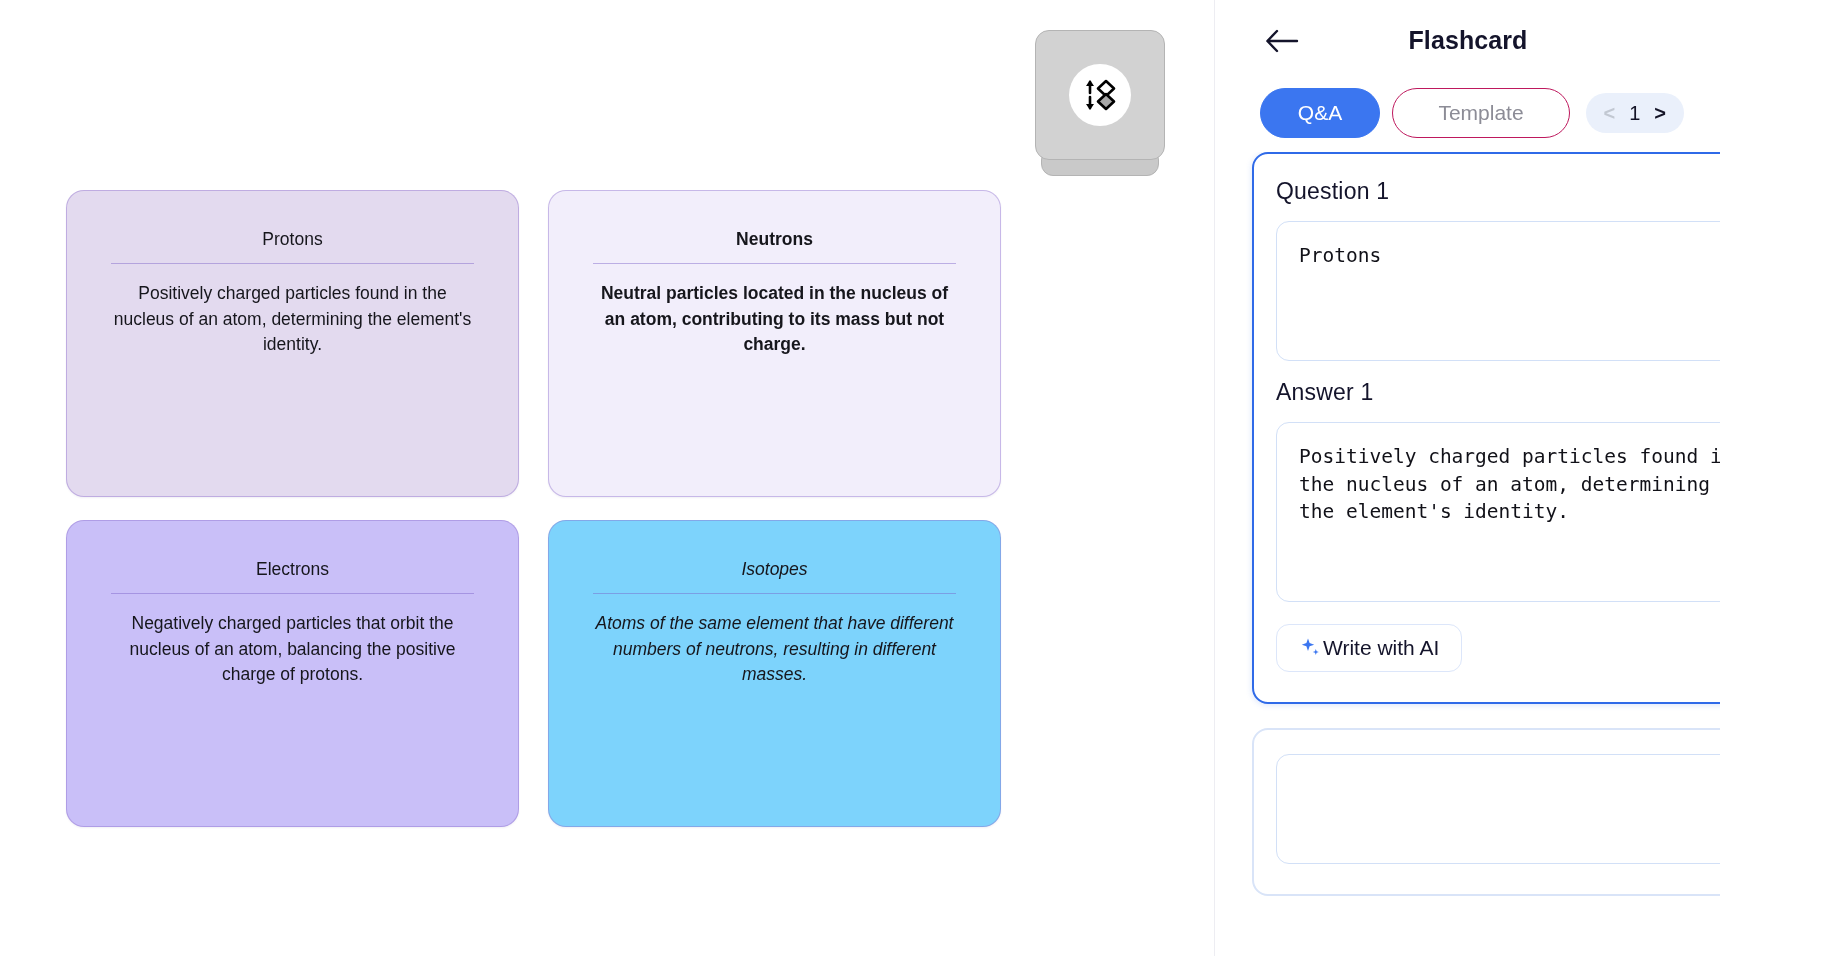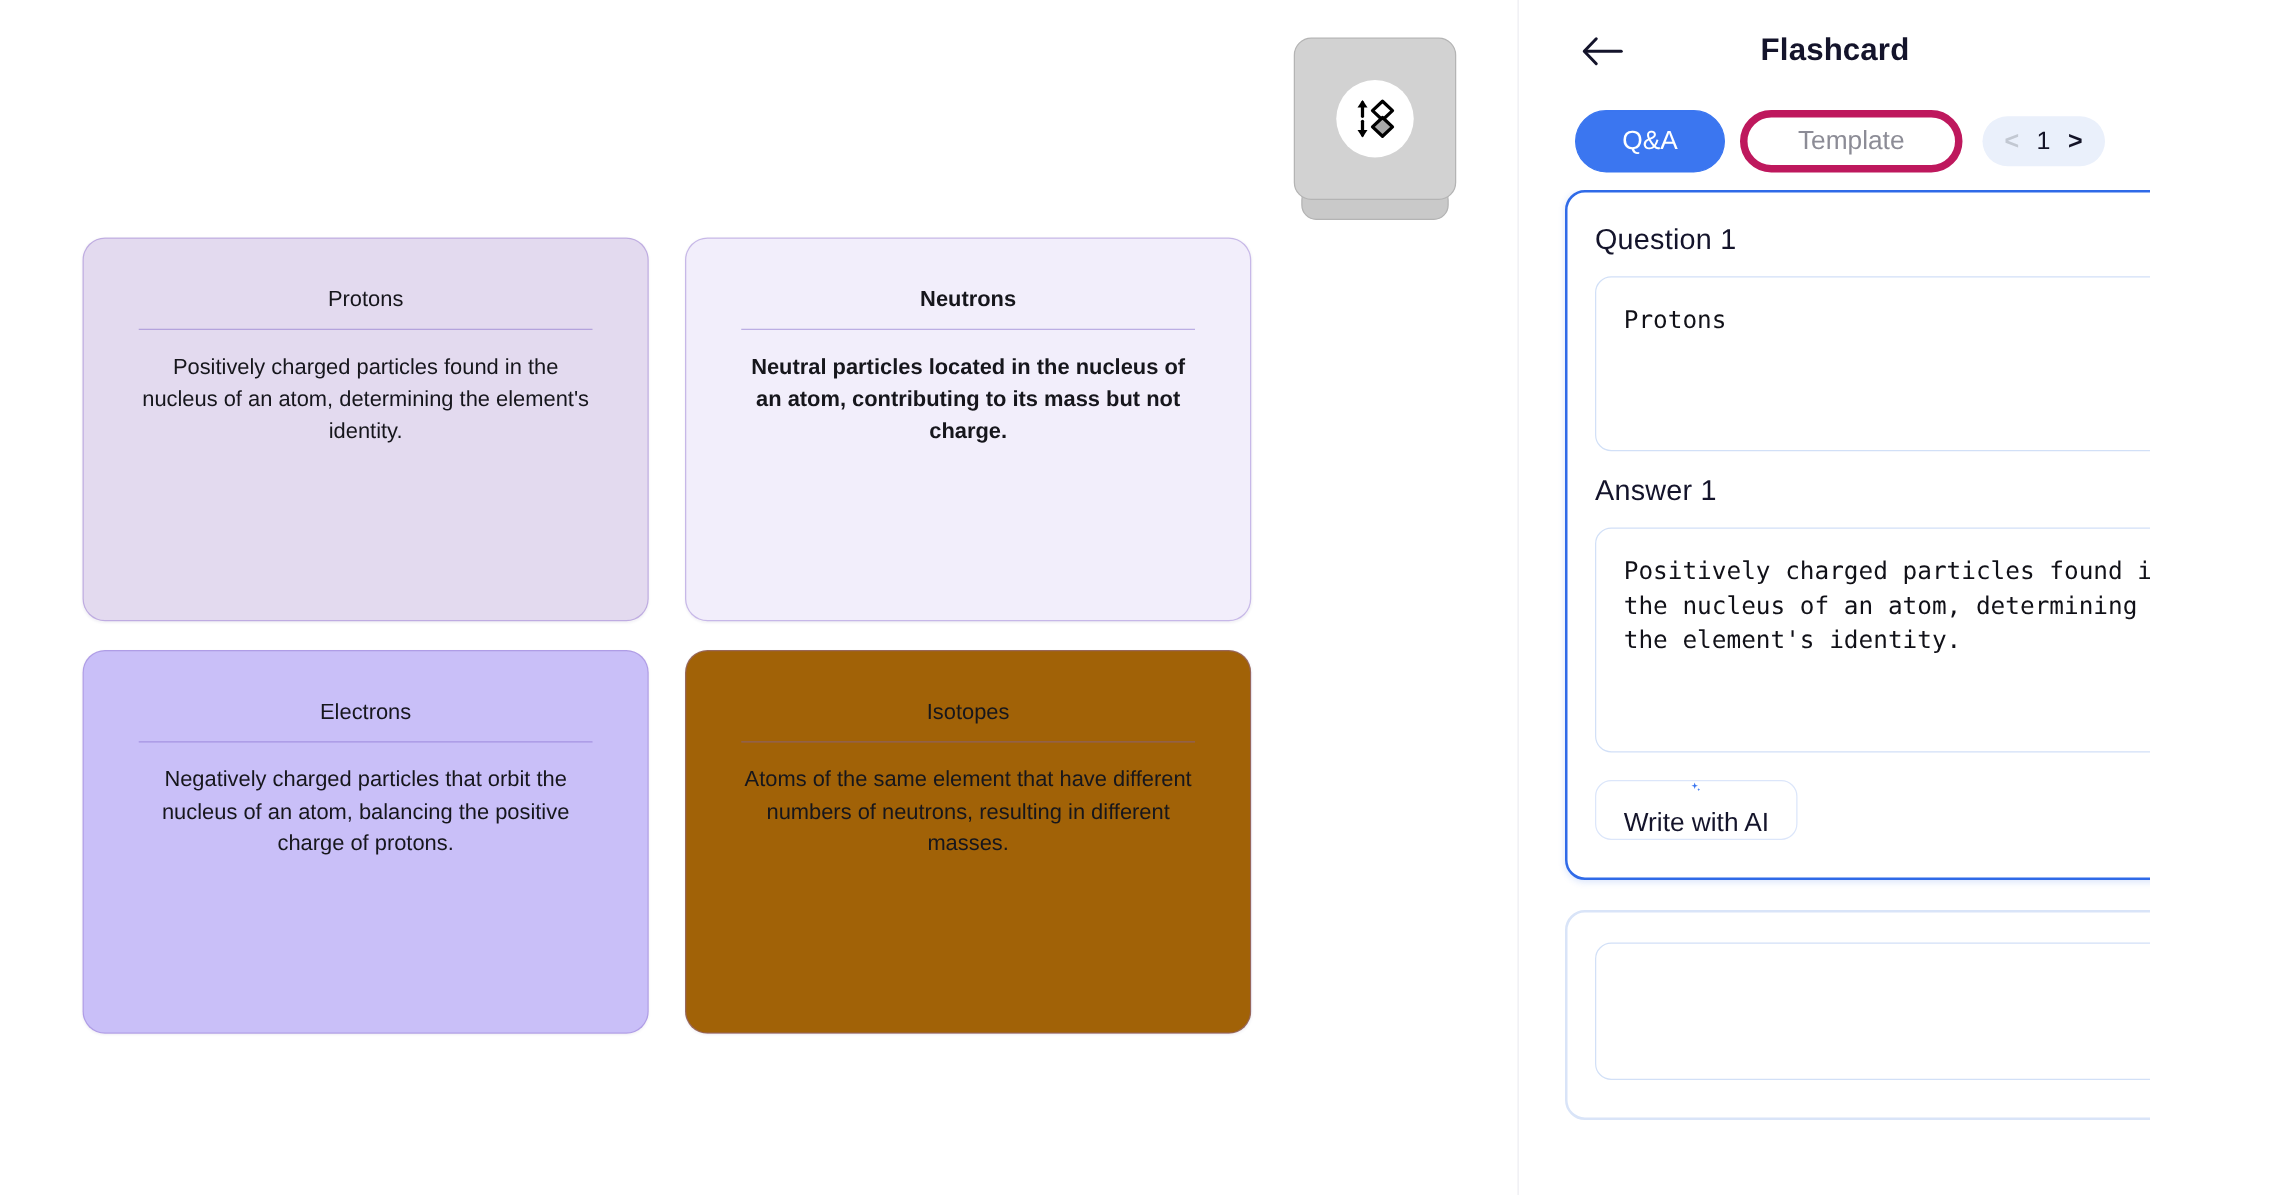--- a/index.html
+++ b/index.html
@@ -132,21 +132,21 @@
   #seg-qa {
     left:44px; width:120px;
     background:#3b76f0;
     color:#ffffff;
     border:1px solid #3b76f0;
   }
   #seg-template {
     left:176px; width:178px;
     background:#ffffff;
     color:#8c8c96;
-    border:6px solid #be185d;
+    border:1px solid #be185d;
   }
   #pager {
     position:absolute;
     right:36px; top:5px;
     height:40px;
     background:#eaf0fb;
     border-radius:20px;
     display:flex; align-items:center;
     gap:14px;
     padding:0 18px;
@@ -204,28 +204,27 @@
   #q1-field { height:140px; }
   #a1-field { height:180px; }
   #q2-field { height:110px; }
   .qa-spacer { height:18px; }
 
   .qa-actions {
     display:flex; align-items:center; justify-content:space-between;
     margin-top:22px;
   }
   #write-ai-button {
-    display:flex; align-items:center; gap:12px;
+    display:flex; align-items:center; gap:0;
     height:48px;
     padding:0 22px;
     border:1px solid #dce6fa;
     border-radius:13px;
     background:#ffffff;
     cursor:pointer;
-    flex-direction:column;
   }
   #write-ai-label {
     font-size:21px;
     color:#14142b;
   }
   #delete-button {
     width:46px; height:46px;
     margin-right:8px;
     display:flex; align-items:center; justify-content:center;
     cursor:pointer;
@@ -249,21 +248,21 @@
       <div class="fc-divider"></div>
       <div class="fc-body">Neutral particles located in the nucleus of an atom, contributing to its mass but not charge.</div>
     </div>
 
     <div class="flashcard" style="background: rgb(201, 191, 248);">
       <div class="fc-title">Electrons</div>
       <div class="fc-divider"></div>
       <div class="fc-body">Negatively charged particles that orbit the nucleus of an atom, balancing the positive charge of protons.</div>
     </div>
 
-    <div class="flashcard" style="background: #a16207;">
+    <div class="flashcard" style="background: #7dd3fc; font-style: italic;">
       <div class="fc-title">Isotopes</div>
       <div class="fc-divider"></div>
       <div class="fc-body">Atoms of the same element that have different numbers of neutrons, resulting in different masses.</div>
     </div>
 
   </div>
 
   <div id="flip-widget">
     <div id="flip-shadow-layer"></div>
     <div id="flip-button">

